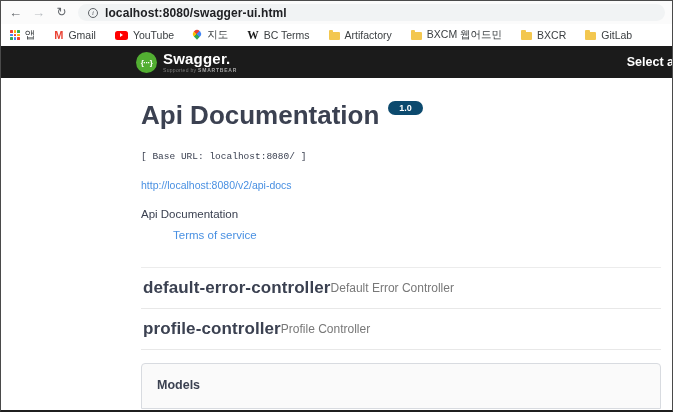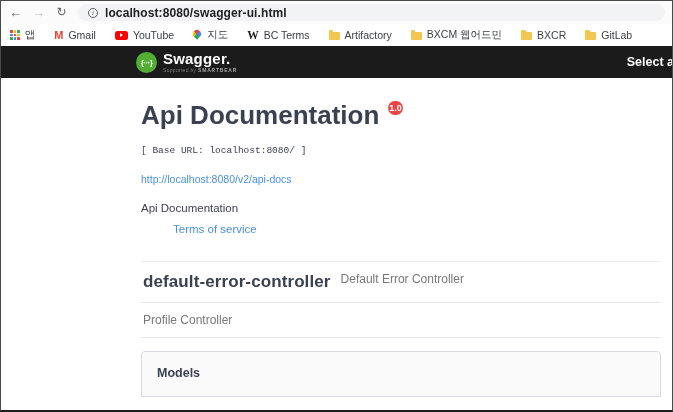--- a/index.html
+++ b/index.html
@@ -48,30 +48,30 @@
   .logo-texts { display:flex; flex-direction:column; line-height:1; }
   .logo-name { color:#ffffff; font-size:15px; font-weight:bold; letter-spacing:0.2px; }
   .logo-sub { font-size:5px; color:#7c7c7c; margin-top:2px; letter-spacing:0.3px; }
   .logo-sub b { color:#a5a5a5; letter-spacing:0.8px; }
   .select-spec { color:#fff; font-weight:bold; font-size:12.5px; margin-right:-2px; white-space:nowrap; }
 
   
   .content { padding:22px 11px 0 140px; background:#fff; }
   .title-row { display:flex; align-items:flex-start; }
   .page-title { font-size:26px; font-weight:bold; color:#3b4151; line-height:30px; margin:0; }
-  .version-badge { background:#ef4444; color:#fff; font-size:9px; font-weight:bold;
-                   padding:2px 1px; border-radius:57px; margin-left:9px; margin-top:1px; }
-  .base-url { font-family:"Liberation Mono","DejaVu Sans Mono",monospace; font-size:9.5px; color:#3b4151; margin-top:15px; }
+  .version-badge { background:#0c4a6e; color:#fff; font-size:9px; font-weight:bold;
+                   padding:2px 11px; border-radius:57px; margin-left:9px; margin-top:1px; }
+  .base-url { font-family:"Liberation Mono","DejaVu Sans Mono",monospace; font-size:9.5px; color:#3b4151; margin-top:21px; }
   .api-link { display:inline-block; font-size:10.5px; color:#4990e2; margin-top:17px; text-decoration:none; cursor:pointer; }
   .desc { font-size:11.5px; color:#3b4151; margin-top:15px; }
   .info-link { display:block; font-size:11.5px; color:#4990e2; margin-top:9px; text-decoration:none; cursor:pointer;margin-left:32px; }
   .info-link.lic { margin-top:5px; }
 
   .sections { margin-top:26px; border-top:1px solid #ececec; }
-  .section-row { display:flex; align-items:flex-start; gap:10px; padding:10px 2px; border-bottom:1px solid #e8e8e8; cursor:pointer; }
+  .section-row { display:flex; align-items:center; gap:0; padding:10px 2px; border-bottom:1px solid #e8e8e8; cursor:pointer; }
   .section-name { font-size:17px; line-height:20px; font-weight:bold; color:#3b4151; letter-spacing:0.1px; }
   .section-desc { font-size:12px; color:#787878; }
 
   .models-box { margin-top:13px; border:1px solid #d8dbe0; background:#fafafa; border-radius:4px 4px 0 0; padding:11px 15px; height:46px; }
   .models-title { font-size:12.5px; font-weight:bold; color:#3b4151; }
 </style>
 </head>
 <body>
 
 <div class="screen">
@@ -162,20 +162,21 @@
 
     <div class="desc">Api Documentation</div>
     <a class="info-link">Terms of service</a>
 
     <div class="sections">
       <div class="section-row">
         <span class="section-name">default-error-controller</span>
         <span class="section-desc">Default Error Controller</span>
       </div>
       <div class="section-row">
+        <span class="section-name">profile-controller</span>
         <span class="section-desc">Profile Controller</span>
       </div>
     </div>
 
     <div class="models-box">
       <span class="models-title">Models</span>
     </div>
 
   </div>
 </div>

